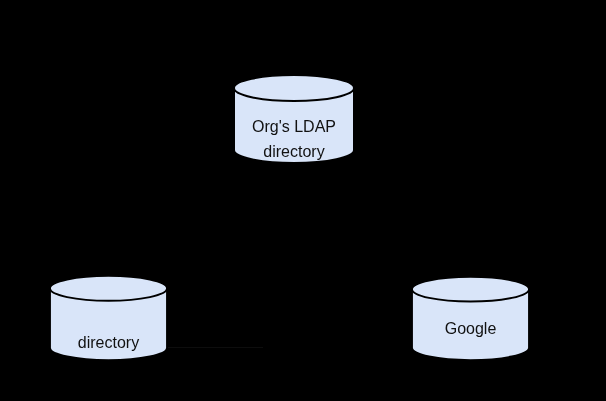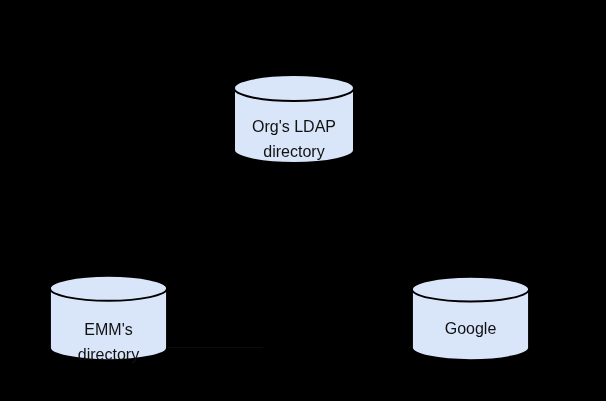--- a/index.html
+++ b/index.html
@@ -88,21 +88,20 @@
       <span>directory</span>
     </div>
   </div>
 
   <div class="node" id="node-emm">
     <svg viewBox="0 0 124 92" preserveAspectRatio="none">
       <path d="M2,15 v62 a60,13 0 0 0 120,0 v-62" fill="#d9e5f9" stroke="#000000" stroke-width="2"></path>
       <ellipse cx="62" cy="15" rx="60" ry="13" fill="#d9e5f9" stroke="#000000" stroke-width="2"></ellipse>
     </svg>
     <div class="label">
-      <span>EMM's</span>
       <span>directory</span>
     </div>
   </div>
 
   <div class="node" id="node-google">
     <svg viewBox="0 0 124 92" preserveAspectRatio="none">
       <path d="M2,15 v62 a60,13 0 0 0 120,0 v-62" fill="#d9e5f9" stroke="#000000" stroke-width="2"></path>
       <ellipse cx="62" cy="15" rx="60" ry="13" fill="#d9e5f9" stroke="#000000" stroke-width="2"></ellipse>
     </svg>
     <div class="label">

